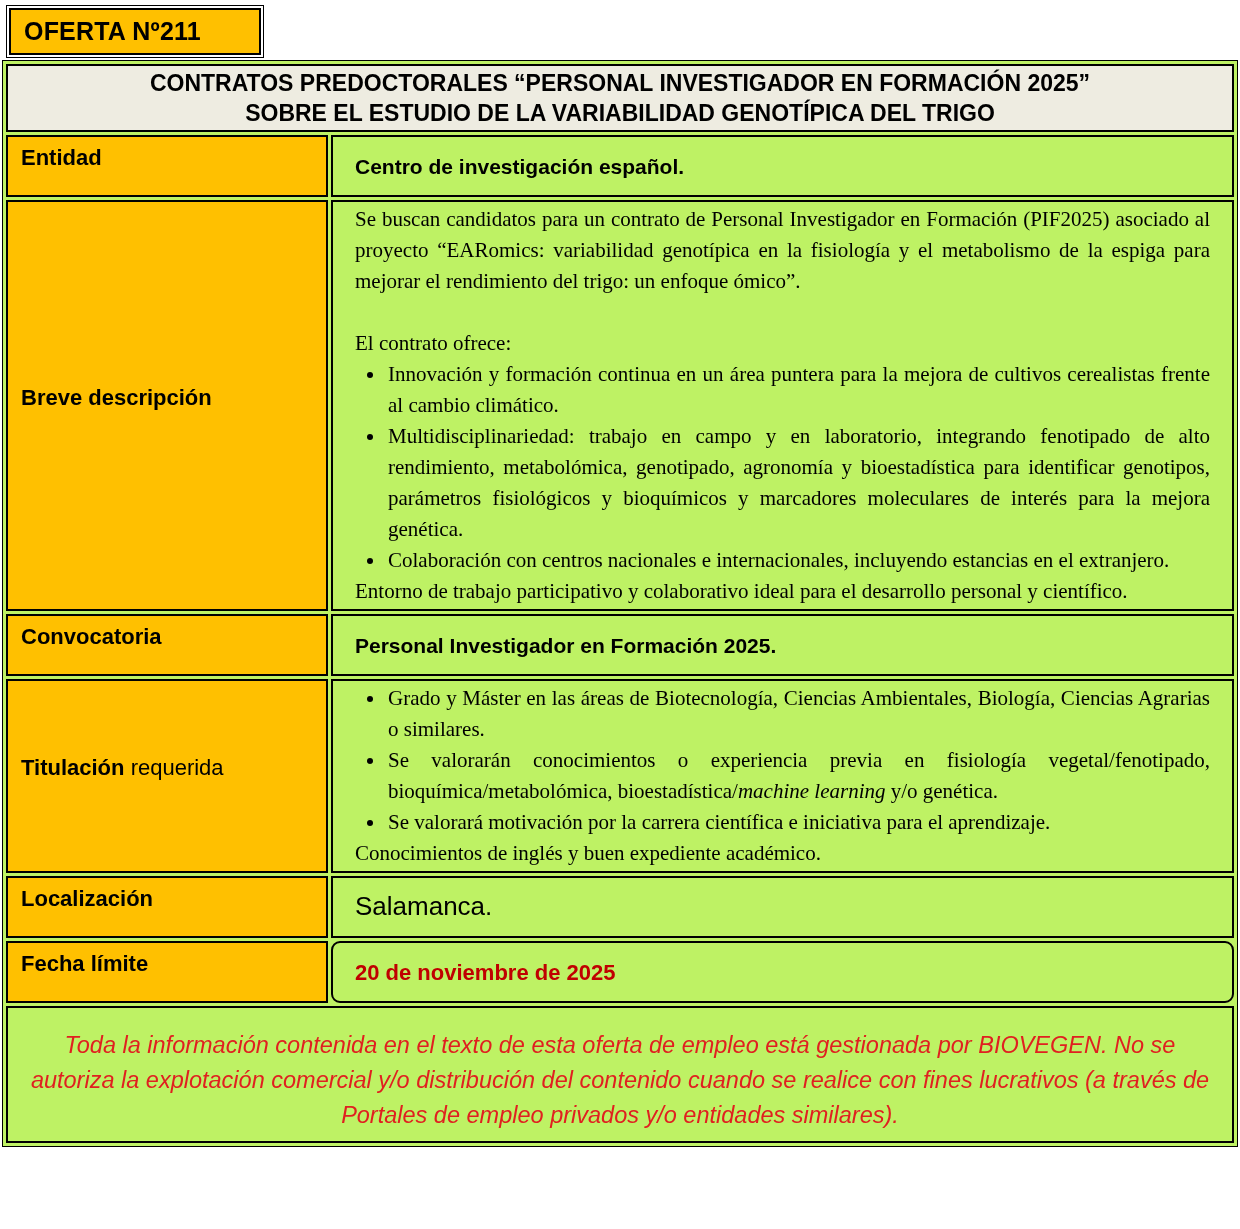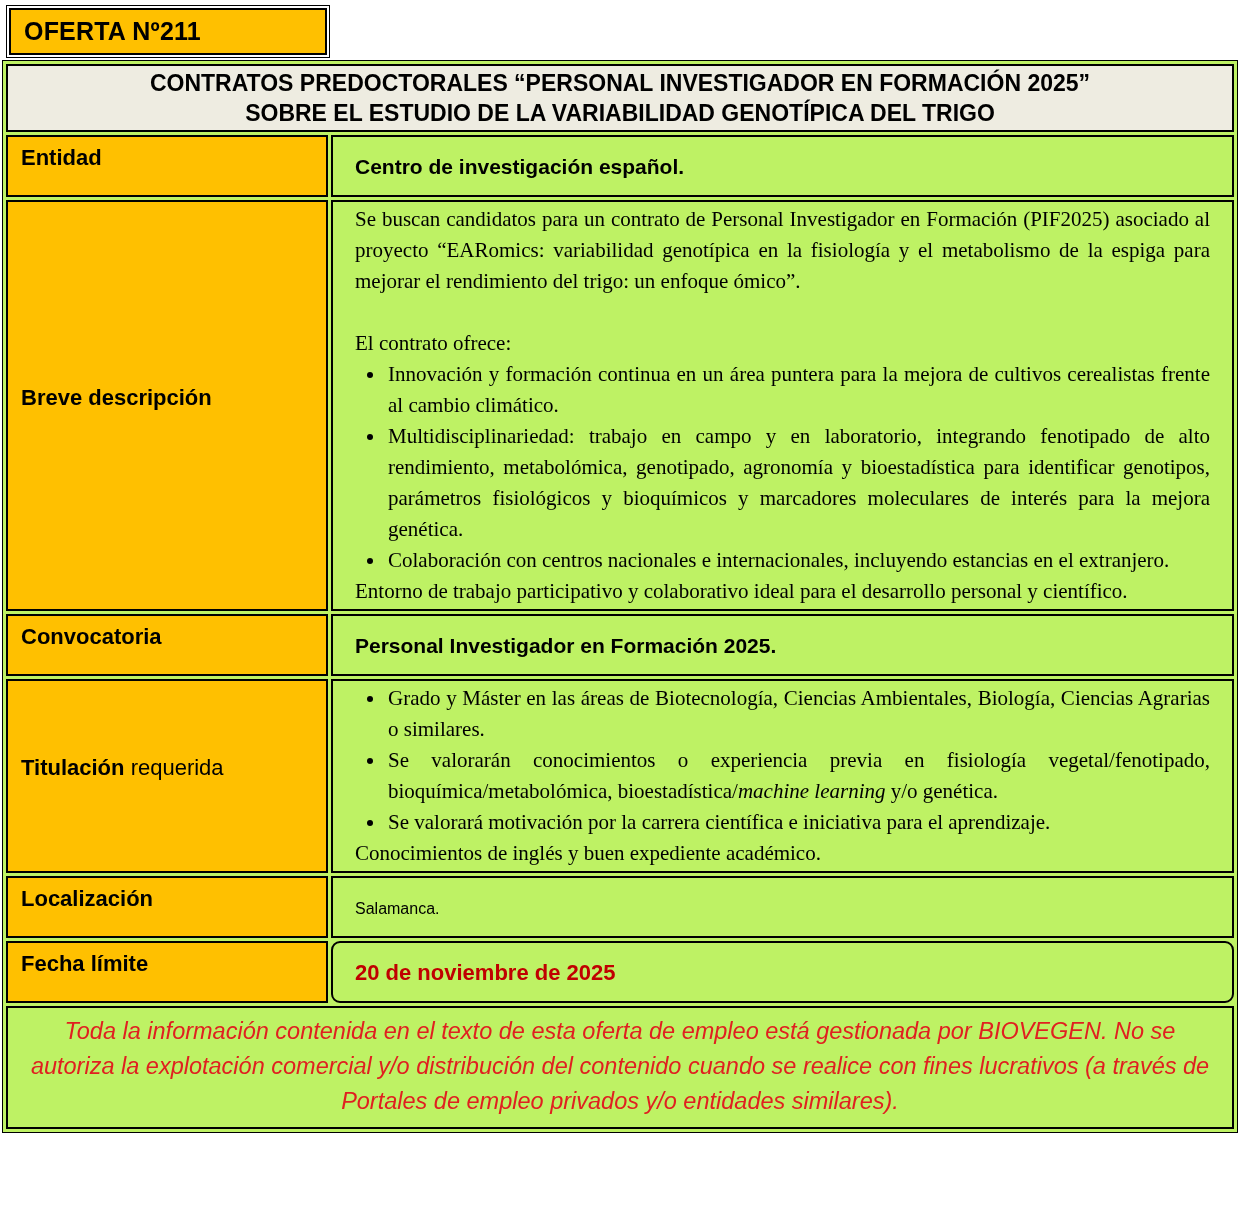--- a/index.html
+++ b/index.html
@@ -18,21 +18,21 @@
     color: #000;
   }
   .page {
     width: 1240px;
     padding: 5px 2px 2px 2px;
   }
 
   
   .oferta-box {
     margin: 3px 0 0 7px;
-    width: 318px;
+    width: 252px;
     height: 47px;
     background: var(--yellow);
     border: 2px solid var(--line);
     box-shadow: 0 0 0 2px #ffffff, 0 0 0 3px var(--line);
     display: flex;
     align-items: center;
     padding-left: 13px;
     font-size: 25px;
     font-weight: bold;
     letter-spacing: 0.2px;
@@ -70,21 +70,21 @@
   }
   td.label-cell .label-rest { font-weight: normal; }
   td.content-cell {
     font-size: 21px;
     line-height: 31px;
     padding: 2px 22px;
     text-align: justify;
   }
   td.v-top { vertical-align: top; font-family: Liberation Serif, serif; }
   .bold-value { font-weight: bold; font-size: 21px; }
-  .plain-value { font-size: 16px; }
+  .plain-value { font-size: 26px; }
   .deadline-value { font-weight: bold; color: var(--date_red); font-size: 22px; }
 
   .row-entidad td.content-cell,
   .row-convocatoria td.content-cell { height: 58px; }
   .row-localizacion td.content-cell { height: 44px; }
   .row-fecha td.content-cell { height: 48px; border-radius: 9px; }
 
   .para { margin: 0; }
   .spacer-line { height: 31px; }
   ul.bullets {
@@ -96,21 +96,21 @@
     text-align: justify;
   }
 
   
   td.footer-cell {
     color: var(--footer_red);
     font-style: italic;
     text-align: center;
     font-size: 23.5px;
     line-height: 35px;
-    padding: 6px 18px 8px 18px;
+    padding: 20px 18px 8px 18px;
   }
 </style>
 </head>
 <body>
 
 <div class="page">
 
   <div class="oferta-box">
     <span>OFERTA Nº211</span>
   </div>

